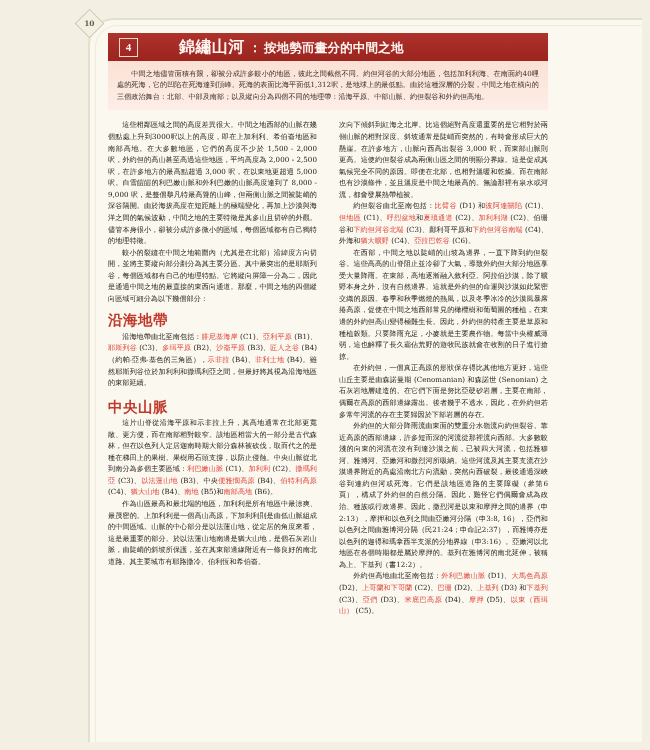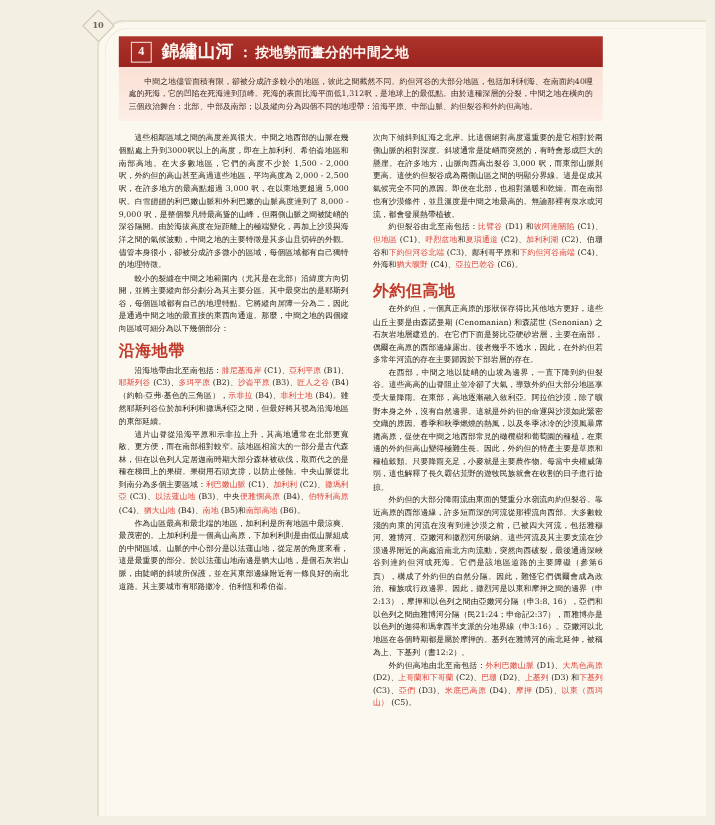--- a/index.html
+++ b/index.html
@@ -99,20 +99,21 @@
     margin-right: 9px;
     flex: none;
     font-family: "Liberation Serif", serif;
   }
   .banner-title {
     color: #fff6f1;
     font-size: 16px;
     font-weight: bold;
     letter-spacing: 0.4px;
     white-space: nowrap;
+    margin-left: 32px;
   }
   .banner-title .sub {
     font-size: 12.5px;
     letter-spacing: 0.2px;
   }
   .banner-title .colon {
     font-size: 13px;
     padding: 0 2px 0 4px;
   }
 
@@ -192,37 +193,37 @@
 
         <p class="body">這些相鄰區域之間的高度差異很大。中間之地西部的山脈在幾個點處上升到3000呎以上的高度，即在上加利利、希伯崙地區和南部高地。在大多數地區，它們的高度不少於 1,500 - 2,000 呎，外約但的高山甚至高過這些地區，平均高度為 2,000 - 2,500 呎，在許多地方的最高點超過 3,000 呎，在以東地更超過 5,000 呎。白雪皚皚的利巴嫩山脈和外利巴嫩的山脈高度達到了 8,000 - 9,000 呎，是整個黎凡特最高聳的山峰，但兩側山脈之間被陡峭的深谷隔開。由於海拔高度在短距離上的極端變化，再加上沙漠與海洋之間的氣候波動，中間之地的主要特徵是其多山且切碎的外觀。儘管本身很小，卻被分成許多微小的區域，每個區域都有自己獨特的地理特徵。</p>
         <p class="body">較小的裂縫在中間之地範圍內（尤其是在北部）沿緯度方向切開，並將主要縱向部分劃分為其主要分區。其中最突出的是耶斯列谷，每個區域都有自己的地理特點。它將縱向屏障一分為二，因此是通過中間之地的最直接的東西向通道。那麼，中間之地的四個縱向區域可細分為以下幾個部分：</p>
 
         <div class="sec-first">
           <h2 class="section">沿海地帶</h2>
           <p class="body"><span>沿海地帶由北至南包括：</span><span class="place">腓尼基海岸</span> <span class="ref">(C1)</span>、<span class="place">亞利平原</span> <span class="ref">(B1)</span>、<span class="place">耶斯列谷</span> <span class="ref">(C3)</span>、<span class="place">多珥平原</span> <span class="ref">(B2)</span>、<span class="place">沙崙平原</span> <span class="ref">(B3)</span>、<span class="place">匠人之谷</span> <span class="ref">(B4)</span><span>（約帕‧亞弗‧基色的三角區），</span><span class="place">示非拉</span> <span class="ref">(B4)</span>、<span class="place">非利士地</span> <span class="ref">(B4)</span><span>。雖然耶斯列谷位於加利利和撒瑪利亞之間，但最好將其視為沿海地區的東部延續。</span></p>
         </div>
 
         <div>
+          <h2 class="section">中央山脈</h2>
           <p class="body"><span>這片山脊從沿海平原和示非拉上升，其高地通常在北部更寬敞、更方便，而在南部相對較窄。該地區相當大的一部分是古代森林，但在以色列人定居迦南時期大部分森林被砍伐，取而代之的是種在梯田上的果樹。果樹用石頭支撐，以防止侵蝕。中央山脈從北到南分為多個主要區域：</span><span class="place">利巴嫩山脈</span> <span class="ref">(C1)</span>、<span class="place">加利利</span> <span class="ref">(C2)</span>、<span class="place">撒瑪利亞</span> <span class="ref">(C3)</span>、<span class="place">以法蓮山地</span> <span class="ref">(B3)</span><span>、中央</span><span class="place">便雅憫高原</span> <span class="ref">(B4)</span>、<span class="place">伯特利高原</span> <span class="ref">(C4)</span>、<span class="place">猶大山地</span> <span class="ref">(B4)</span>、<span class="place">南地</span> <span class="ref">(B5)</span><span>和</span><span class="place">南部高地</span> <span class="ref">(B6)</span><span>。</span></p>
           <p class="body">作為山區最高和最北端的地區，加利利是所有地區中最涼爽、最茂密的。上加利利是一個高山高原，下加利利則是由低山脈組成的中間區域。山脈的中心部分是以法蓮山地，從定居的角度來看，這是最重要的部分。於以法蓮山地南邊是猶大山地，是個石灰岩山脈，由陡峭的斜坡所保護，並在其東部邊緣附近有一條良好的南北道路。其主要城市有耶路撒冷、伯利恆和希伯崙。</p>
         </div>
 
 
       </div>
 
       <div class="col">
 
         <p class="body" style="text-indent:0">次向下傾斜到紅海之北岸。比這個絕對高度還重要的是它相對於兩側山脈的相對深度。斜坡通常是陡峭而突然的，有時會形成巨大的懸崖。在許多地方，山脈向西高出裂谷 3,000 呎，而東部山脈則更高。這使約但裂谷成為兩側山區之間的明顯分界線。這是促成其氣候完全不同的原因。即使在北部，也相對溫暖和乾燥。而在南部也有沙漠條件，並且溫度是中間之地最高的。無論那裡有泉水或河流，都會發展熱帶植被。</p>
 
         <p class="body"><span>約但裂谷由北至南包括：</span><span class="place">比臂谷</span> <span class="ref">(D1)</span> <span>和</span><span class="place">彼阿達關陷</span> <span class="ref">(C1)</span>、<span class="place">但地區</span> <span class="ref">(C1)</span>、<span class="place">呼烈盆地</span><span>和</span><span class="place">夏瑣通道</span> <span class="ref">(C2)</span>、<span class="place">加利利湖</span> <span class="ref">(C2)</span><span>、伯珊谷和</span><span class="place">下約但河谷北端</span> <span class="ref">(C3)</span><span>、鄺利哥平原和</span><span class="place">下約但河谷南端</span> <span class="ref">(C4)</span><span>、外海和</span><span class="place">猶大曠野</span> <span class="ref">(C4)</span>、<span class="place">亞拉巴乾谷</span> <span class="ref">(C6)</span><span>。</span></p>
 
         <div>
-          <h2 class="section">外約但高地</h2>
+          <p class="body">在西部，中間之地以陡峭的山坡為邊界，一直下降到約但裂谷。這些高高的山脊阻止並冷卻了大氣，導致外約但大部分地區享受大量降雨。在東部，高地逐漸融入敘利亞。阿拉伯沙漠，除了曠野本身之外，沒有自然邊界。這就是外約但的命運與沙漠如此緊密交織的原因。春季和秋季燃燒的熱風，以及冬季冰冷的沙漠風暴席捲高原，促使在中間之地西部常見的橄欖樹和葡萄園的種植，在東邊的外約但高山變得極難生長。因此，外約但的特產主要是草原和種植穀類。只要降雨充足，小麥就是主要農作物。每當中央權威薄弱，這也解釋了長久霸佔荒野的遊牧民族就會在收割的日子進行搶掠。</p>
           <p class="body">在外約但，一個真正高原的形狀保存得比其他地方更好，這些山丘主要是由森諾曼期 (Cenomanian) 和森諾世 (Senonian) 之石灰岩地層建造的。在它們下面是努比亞硬砂岩層，主要在南部，偶爾在高原的西部邊緣露出。後者幾乎不透水，因此，在外約但若多常年河流的存在主要歸因於下部岩層的存在。</p>
-          <p class="body">在西部，中間之地以陡峭的山坡為邊界，一直下降到約但裂谷。這些高高的山脊阻止並冷卻了大氣，導致外約但大部分地區享受大量降雨。在東部，高地逐漸融入敘利亞。阿拉伯沙漠，除了曠野本身之外，沒有自然邊界。這就是外約但的命運與沙漠如此緊密交織的原因。春季和秋季燃燒的熱風，以及冬季冰冷的沙漠風暴席捲高原，促使在中間之地西部常見的橄欖樹和葡萄園的種植，在東邊的外約但高山變得極難生長。因此，外約但的特產主要是草原和種植穀類。只要降雨充足，小麥就是主要農作物。每當中央權威薄弱，這也解釋了長久霸佔荒野的遊牧民族就會在收割的日子進行搶掠。</p>
           <p class="body">外約但的大部分降雨流由東面的雙重分水嶺流向約但裂谷。靠近高原的西部邊緣，許多短而深的河流從那裡流向西部。大多數較淺的向東的河流在沒有到達沙漠之前，已被四大河流，包括雅穆河、雅博河、亞嫩河和撒烈河所吸納。這些河流及其主要支流在沙漠邊界附近的高處沿南北方向流動，突然向西破裂，最後通過深峽谷到達約但河或死海。它們是該地區道路的主要障礙（參第6頁），構成了外約但的自然分隔。因此，難怪它們偶爾會成為政治、種族或行政邊界。因此，撒烈河是以東和摩押之間的邊界（申2:13），摩押和以色列之間由亞嫩河分隔（申3:8, 16），亞們和以色列之間由雅博河分隔（民21:24；申命記2:37），而雅博亦是以色列的迦得和瑪拿西半支派的分地界線（申3:16）。亞嫩河以北地區在各個時期都是屬於摩押的。基列在雅博河的南北延伸，被稱為上、下基列（書12:2）。</p>
 
           <p class="body"><span>外約但高地由北至南包括：</span><span class="place">外利巴嫩山脈</span> <span class="ref">(D1)</span>、<span class="place">大馬色高原</span> <span class="ref">(D2)</span>、<span class="place">上哥蘭和下哥蘭</span> <span class="ref">(C2)</span>、<span class="place">巴珊</span> <span class="ref">(D2)</span>、<span class="place">上基列</span> <span class="ref">(D3)</span> <span>和</span><span class="place">下基列</span> <span class="ref">(C3)</span>、<span class="place">亞們</span> <span class="ref">(D3)</span>、<span class="place">米底巴高原</span> <span class="ref">(D4)</span>、<span class="place">摩押</span> <span class="ref">(D5)</span>、<span class="place">以東（西珥山）</span> <span class="ref">(C5)</span><span>。</span></p>
 
         </div>
 
       </div>
     </div>
   </div>
 </div>

